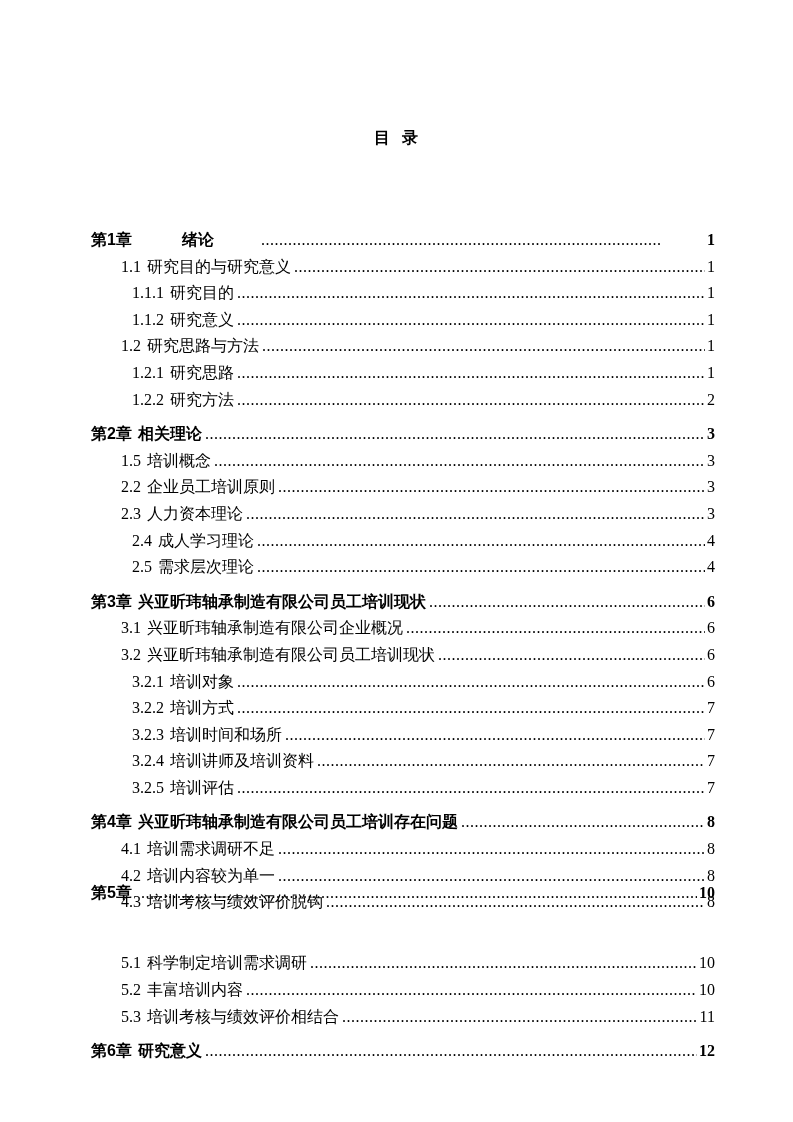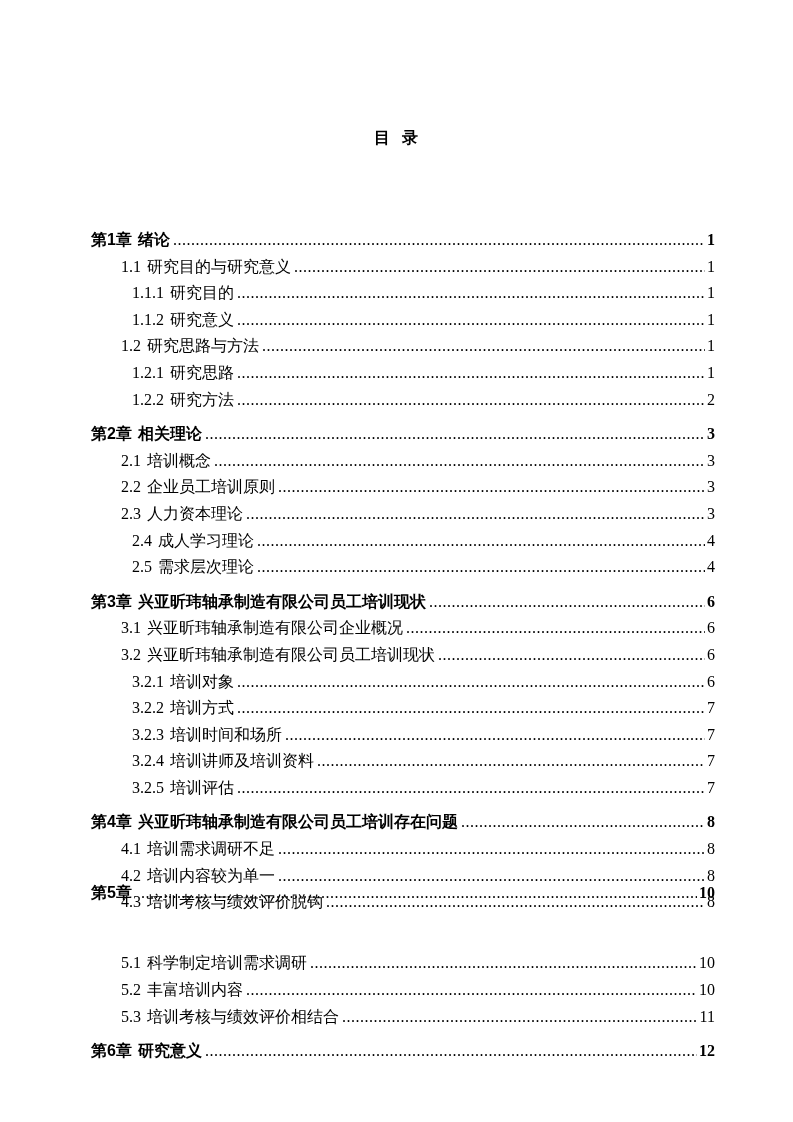--- a/index.html
+++ b/index.html
@@ -28,21 +28,21 @@
     margin: 35px 78px 0 91px;
   }
   .toc-row {
     display: flex;
     align-items: baseline;
     font-size: 16px;
     line-height: 26.6px;
     height: 26.6px;
   }
   .toc-row.level1 { margin-top: 8px; }
-  .toc-row:first-child { margin-top: 0; }
+  .toc-row:first-child { margin-top: 0; gap: 44px; }
   .toc-row.level2 { padding-left: 30px; }
   .toc-row.level3 { padding-left: 41px; }
   .toc-row .no  { white-space: pre; margin-right: 6px; flex: 0 0 auto; }
   .toc-row .ttl { white-space: pre; flex: 0 0 auto; margin-top: 44px; }
   .toc-row.level1 .no,
   .toc-row.level1 .ttl {
     font-family: "Liberation Sans", "DejaVu Sans", sans-serif;
     font-weight: 700;
   }
   .toc-row .leader {
@@ -115,21 +115,21 @@
   </div>
 
   <div class="toc-row level1">
     <span class="no">第2章</span>
     <span class="ttl">相关理论</span>
     <span class="leader"></span>
     <span class="pg">3</span>
   </div>
 
   <div class="toc-row level2">
-    <span class="no">2.1</span>
+    <span class="no">1.5</span>
     <span class="ttl">培训概念</span>
     <span class="leader"></span>
     <span class="pg">3</span>
   </div>
 
   <div class="toc-row level2">
     <span class="no">2.2</span>
     <span class="ttl">企业员工培训原则</span>
     <span class="leader"></span>
     <span class="pg">3</span>

